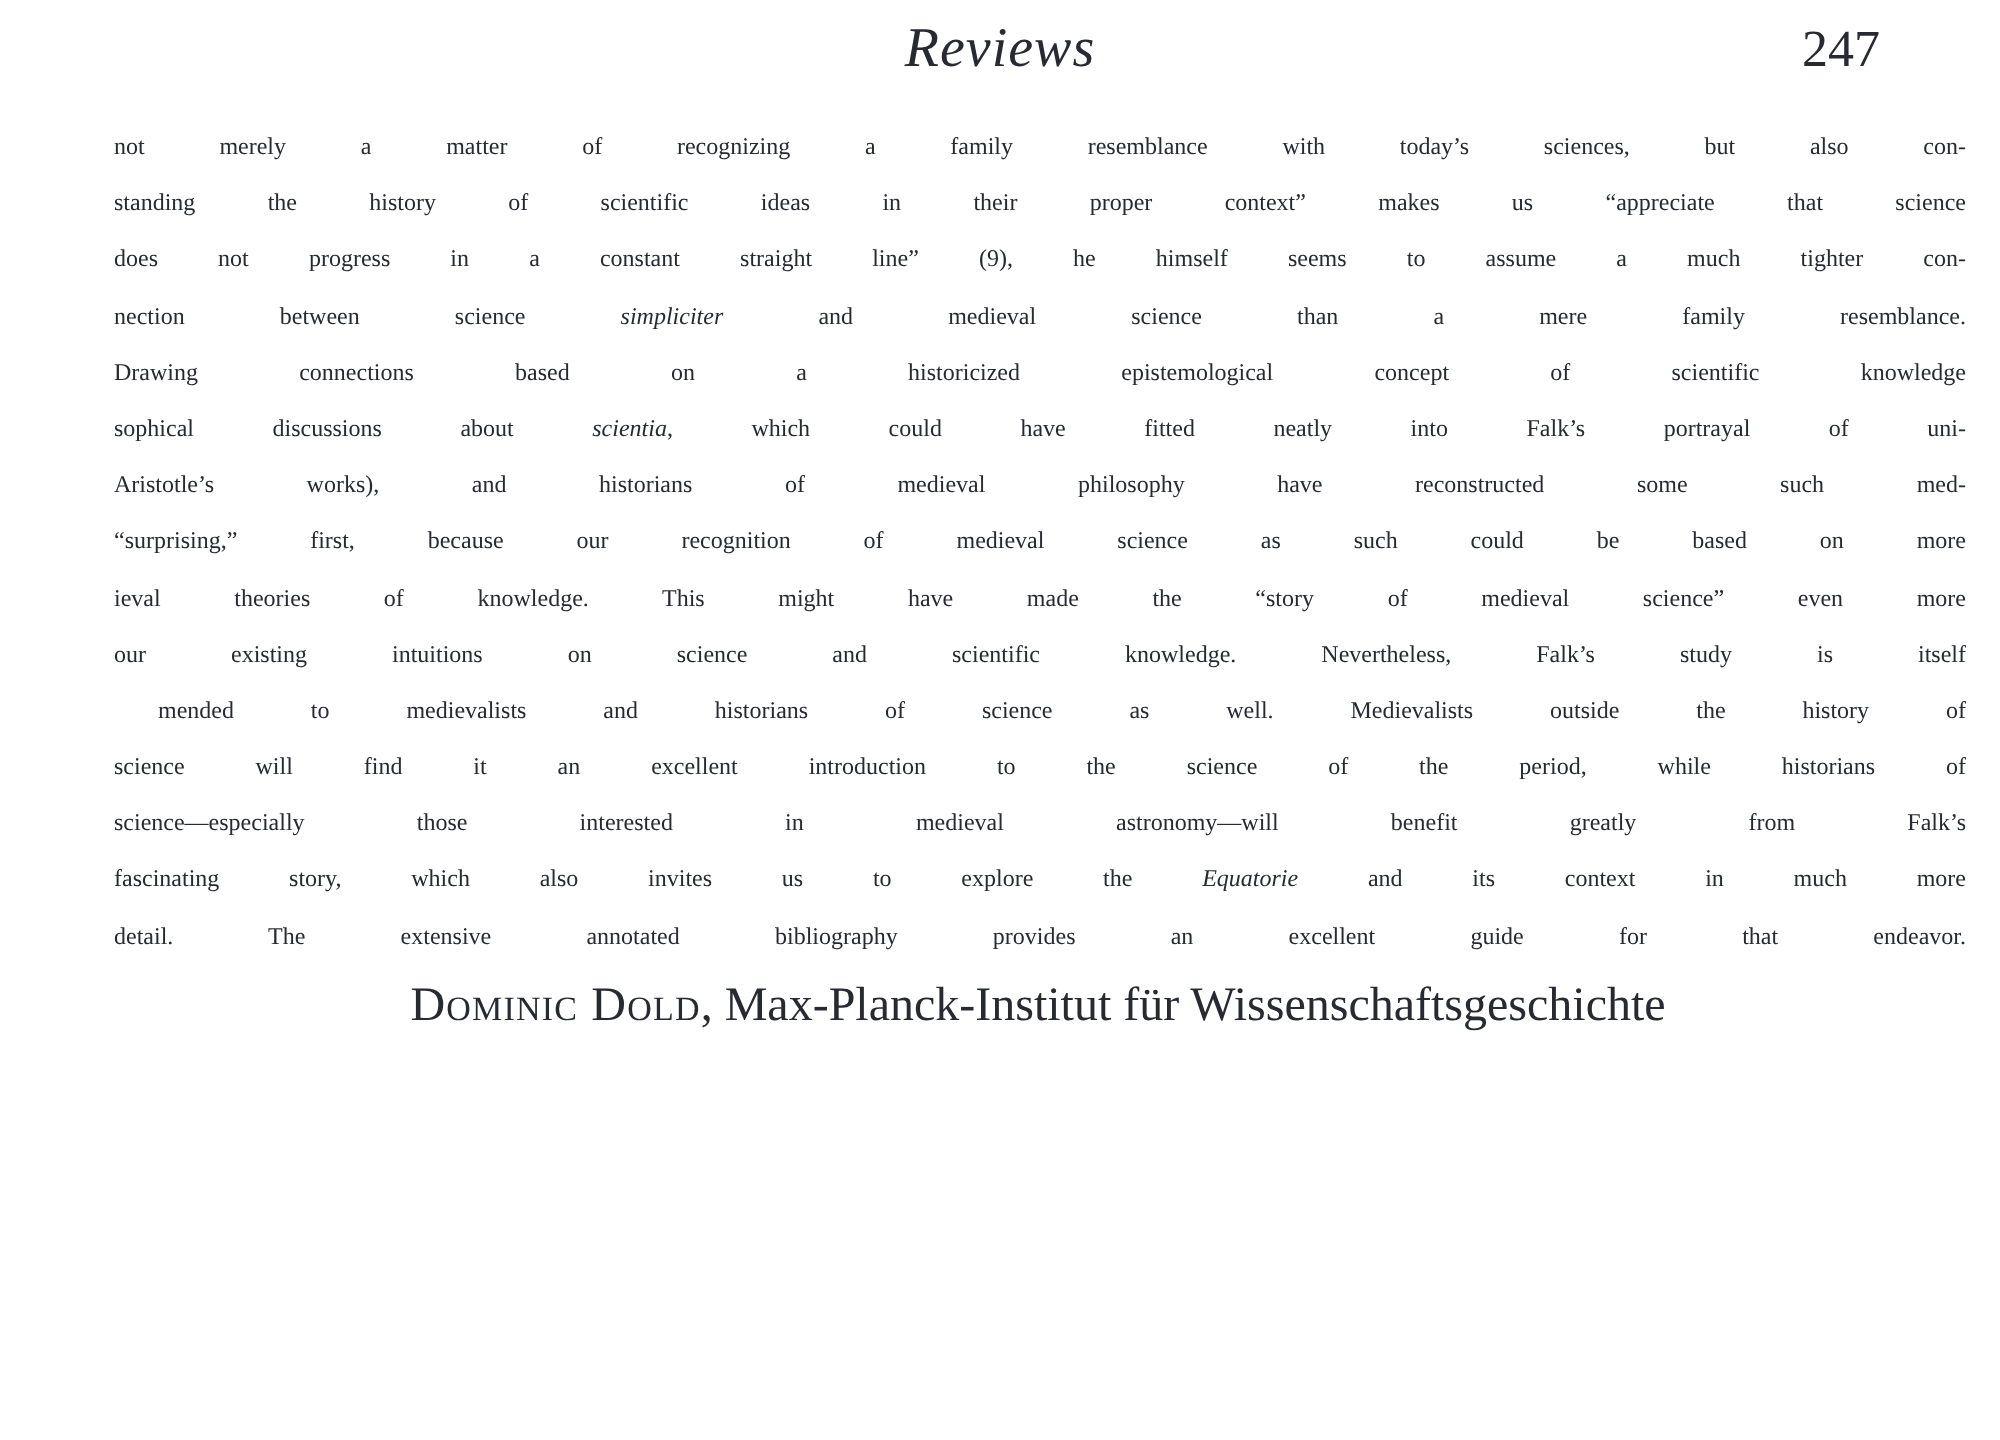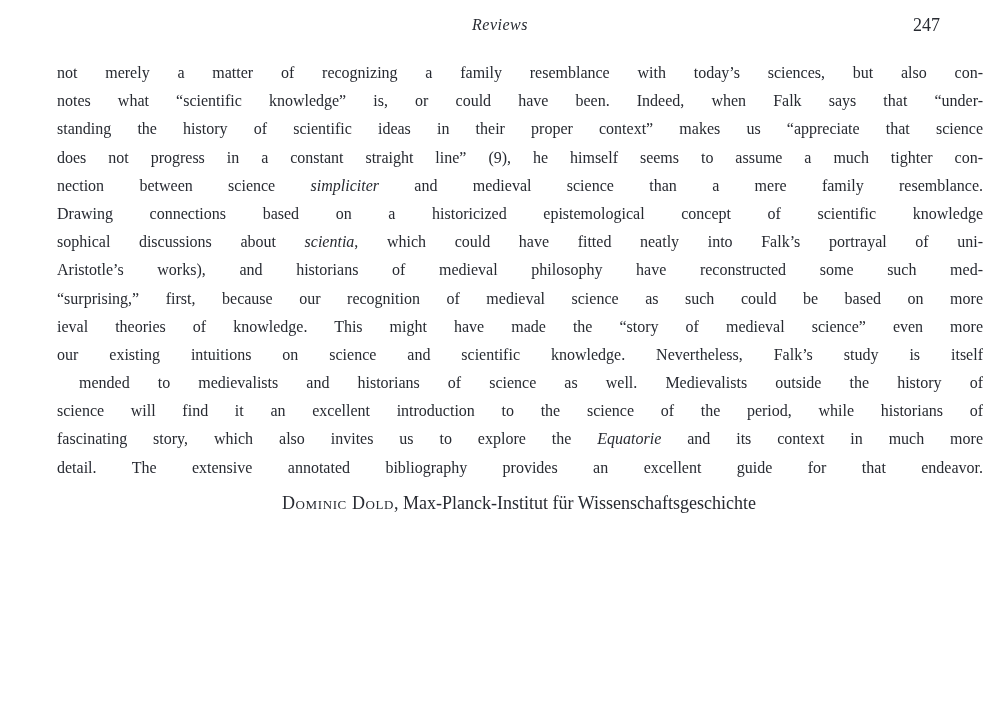--- a/index.html
+++ b/index.html
@@ -20,90 +20,90 @@
     box-sizing: border-box;
   }
   .header {
     position: relative;
     height: 30px;
     padding-top: 10px;
   }
   .running-title {
     text-align: center;
     font-style: italic;
-    font-size: 16px;
+    font-size: 28px;
     letter-spacing: 0.5px;
     line-height: 30px;
   }
   .page-number {
     position: absolute;
     top: 10px;
     right: 60px;
-    font-size: 18px;
+    font-size: 26px;
     line-height: 30px;
   }
   .body-text {
     margin-top: 19px;
     padding-left: 57px;
     padding-right: 17px;
-    font-size: 16px;
+    font-size: 12px;
     line-height: 28.2px;
   }
   .line {
     text-align: justify;
     text-align-last: justify;
     text-justify: inter-word;
     height: 28.2px;
     overflow: hidden;
     white-space: normal;
   }
   .paragraph.indented .line:first-child {
     text-indent: 22px;
   }
   .run-italic {
     font-style: italic;
   }
   .signature {
     margin-top: 7px;
     text-align: center;
-    font-size: 18px;
+    font-size: 24px;
     line-height: 28px;
     margin-left: 38px;
   }
   .smallcaps {
     font-variant: small-caps;
     letter-spacing: 0.6px;
   }
 </style>
 </head>
 <body style="color: rgb(39, 42, 49); background: rgb(255, 255, 255);">
 
 <div class="page">
   <div class="header">
     <div class="running-title">Reviews</div>
     <div class="page-number">247</div>
   </div>
 
   <div class="body-text">
       <div class="paragraph">
         <div class="line"><span>not merely a matter of recognizing a family resemblance with today’s sciences, but also con-</span></div>
-        <div class="line"><span>notes what “scientific knowledge” is, or could have been. Indeed, when Falk says that “under-</span></div>
         <div class="line"><span>standing the history of scientific ideas in their proper context” makes us “appreciate that science</span></div>
         <div class="line"><span>does not progress in a constant straight line” (9), he himself seems to assume a much tighter con-</span></div>
         <div class="line"><span>nection between science </span><span class="run-italic">simpliciter</span><span> and medieval science than a mere family resemblance.</span></div>
         <div class="line"><span>Drawing connections based on a historicized epistemological concept of scientific knowledge</span></div>
         <div class="line"><span>sophical discussions about </span><span class="run-italic">scientia</span><span>, which could have fitted neatly into Falk’s portrayal of uni-</span></div>
         <div class="line"><span>Aristotle’s works), and historians of medieval philosophy have reconstructed some such med-</span></div>
         <div class="line"><span>“surprising,” first, because our recognition of medieval science as such could be based on more</span></div>
         <div class="line"><span>ieval theories of knowledge. This might have made the “story of medieval science” even more</span></div>
         <div class="line"><span>our existing intuitions on science and scientific knowledge. Nevertheless, Falk’s study is itself</span></div>
       </div>
       <div class="paragraph indented">
         <div class="line"><span>mended to medievalists and historians of science as well. Medievalists outside the history of</span></div>
         <div class="line"><span>science will find it an excellent introduction to the science of the period, while historians of</span></div>
+        <div class="line"><span>science—especially those interested in medieval astronomy—will benefit greatly from Falk’s</span></div>
         <div class="line"><span>fascinating story, which also invites us to explore the </span><span class="run-italic">Equatorie</span><span> and its context in much more</span></div>
         <div class="line"><span>detail. The extensive annotated bibliography provides an excellent guide for that endeavor.</span></div>
       </div>
     </div>
 
   <div class="signature">
     <span class="smallcaps">Dominic Dold</span><span>, Max-Planck-Institut für Wissenschaftsgeschichte</span>
   </div>
 </div>
 

